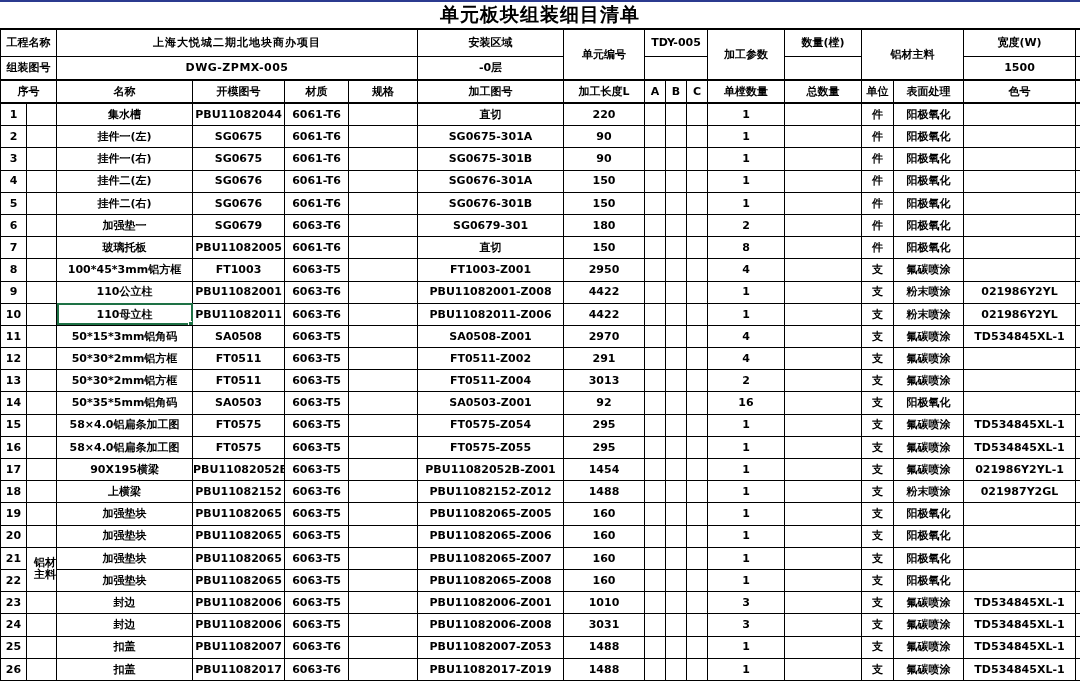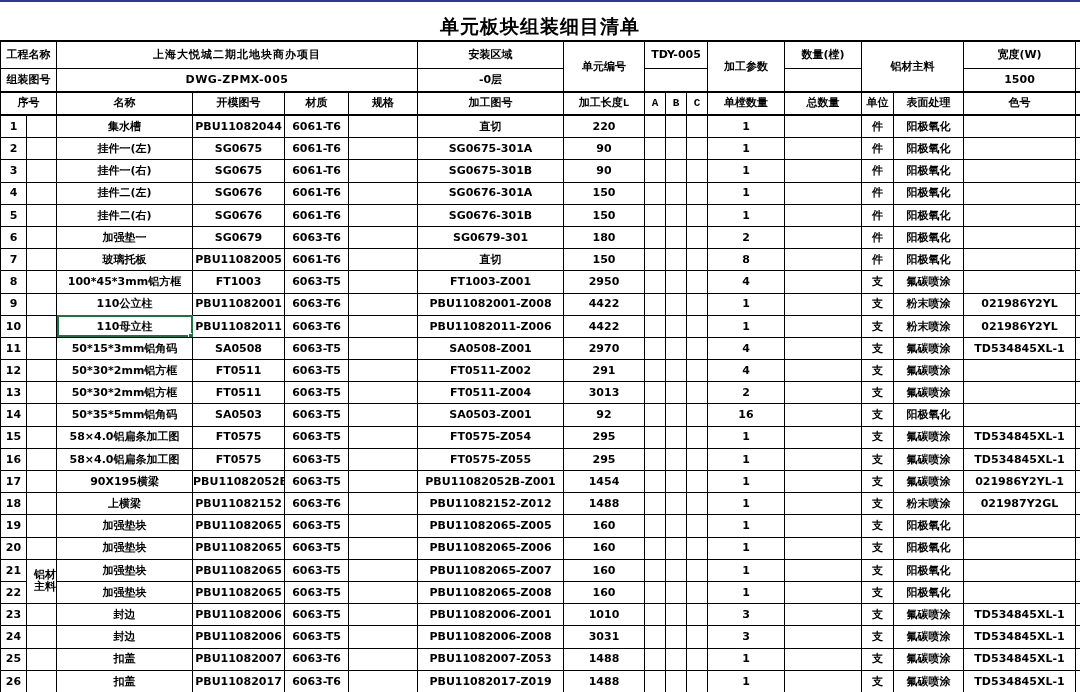--- a/index.html
+++ b/index.html
@@ -3,41 +3,41 @@
 <meta charset="utf-8">
 <style>
   html,body{margin:0;padding:0;}
   body{
     width:1080px;height:692px;overflow:hidden;background:#ffffff;
     font-family:"Liberation Sans","DejaVu Sans",sans-serif;
     -webkit-font-smoothing:none;
   }
   #topline{height:2px;background:#2b3a8f;width:100%;}
   .title-bar{
-    height:38px;display:flex;align-items:flex-end;justify-content:center;
+    height:26px;display:flex;align-items:flex-end;justify-content:center;
     background:#ffffff;
   }
   .title-bar .t{
     font-size:19px;font-weight:bold;letter-spacing:1px;color:#000;
     font-family:"DejaVu Sans","Liberation Sans",sans-serif;
   }
   table.sheet{
     border-collapse:collapse;width:1080px;table-layout:fixed;
     font-family:"DejaVu Sans","Liberation Sans",sans-serif;
   }
   table.sheet td{
     border:1px solid #000;
     text-align:center;vertical-align:middle;
     font-size:11px;font-weight:bold;color:#000;
     padding:0;line-height:1.05;
     overflow:hidden;white-space:nowrap;
   }
   .hdr-row td{height:26px;font-size:12px;}
   .hdr-row2 td{height:22px;font-size:12px;}
-  .colhdr td{height:21px;font-size:12px;font-family:Liberation Mono, monospace;}
+  .colhdr td{height:21px;font-size:12px;}
   .data-row td{height:21.2px;font-size:11px;}
   .red{color:#e8000b;}
   .nm{font-size:11.5px;}
   .proj{font-size:14px;letter-spacing:1px;}
   .dwg{font-size:12px;letter-spacing:0.5px;margin-left:36px;}
   .sel{outline:2px solid #1e7145;outline-offset:-2px;position:relative;}
   .sel:after{
     content:"";position:absolute;right:-3px;bottom:-3px;
     width:5px;height:5px;background:#1e7145;border:1px solid #fff;
   }

